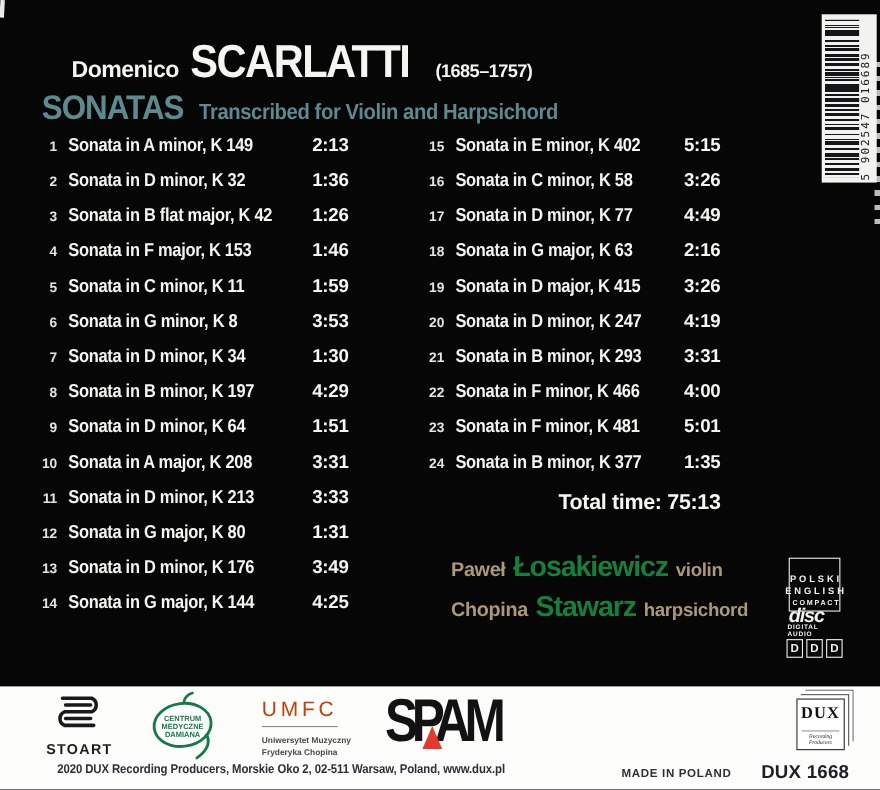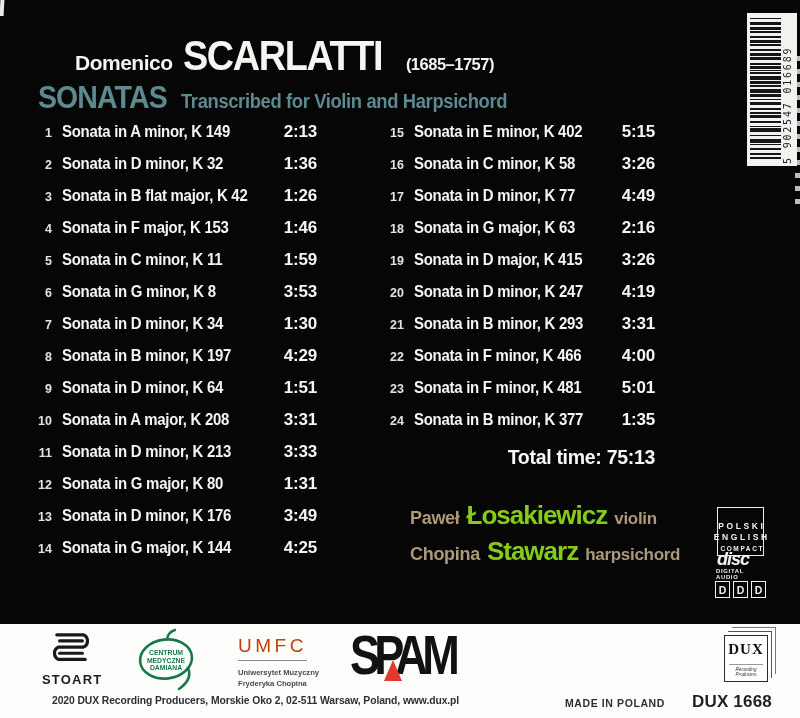--- a/index.html
+++ b/index.html
@@ -7,21 +7,21 @@
   body { font-family:"Liberation Sans", sans-serif; }
   .cover { position:relative; width:800px; height:718px; background:#060606; overflow:hidden; }
 
   
   .sliver { position:absolute; left:0; top:0; width:4px; height:16px; background:#e9e9e9; transform:rotate(3deg); }
   .edge-ticks { position:absolute; right:0; top:56px; width:5px; height:152px;
     background:repeating-linear-gradient(to bottom,#dcdcdc 0 5px,transparent 5px 13px); opacity:.85; }
 
   
   header { position:absolute; left:38px; top:32px; color:#f5f5f2; }
-  .h-line1 { display:flex; align-items:baseline; gap:10px; margin-left:37px; white-space:nowrap; }
+  .h-line1 { display:flex; align-items:baseline; gap:10px; margin-left:27px; white-space:nowrap; }
   .composer-first { font-size:21px; font-weight:bold; letter-spacing:-0.5px; }
   .composer-last  { font-size:42px; font-weight:bold; letter-spacing:-1.5px; display:inline-block; transform:scaleX(0.9); transform-origin:left 70%; }
   .composer-dates { font-size:16.5px; font-weight:bold; letter-spacing:-0.5px; margin-left:-8px; }
   .h-line2 { display:flex; align-items:baseline; gap:9px; margin-top:0px; color:#5d8a8f; white-space:nowrap; }
   .album-title { font-size:31px; font-weight:bold; letter-spacing:-1px; display:inline-block; transform:scaleX(0.92); transform-origin:left 70%; }
   .album-subtitle { font-size:20px; font-weight:bold; letter-spacing:-0.4px; display:inline-block; transform:scaleX(0.92); transform-origin:left 70%; margin-left:-6px; }
 
   
   .tracks { position:absolute; color:#f5f5f2; }
   .tracks-left  { left:30px;  top:122px; width:287px; }
@@ -32,21 +32,21 @@
     white-space:nowrap; display:inline-block; transform:scaleX(0.88); transform-origin:left 60%; }
   .track-time { flex:none; width:44px; text-align:right; font-size:17px; font-weight:bold; letter-spacing:-0.2px; }
 
   .total-time { position:absolute; left:382px; top:446px; width:273px; text-align:right;
     color:#f7f7f4; font-size:19.5px; font-weight:bold; letter-spacing:-0.3px; }
 
   
   .performers { position:absolute; left:410px; top:500px; }
   .performer-line { display:flex; align-items:baseline; gap:7px; height:36px; white-space:nowrap; }
   .p-first { color:#ab9979; font-size:18px; font-weight:bold; letter-spacing:-0.3px; }
-  .p-last  { color:#84cc16; font-size:26px; font-weight:bold; letter-spacing:-1px; }
+  .p-last  { color:#15803d; font-size:26px; font-weight:bold; letter-spacing:-1px; }
   .p-instr { color:#ab9979; font-size:17px; font-weight:bold; letter-spacing:-0.3px; }
 
   
   .lang-box { position:absolute; left:717px; top:507px; width:47px; height:49px; border:1.5px solid #ededea;
     display:flex; flex-direction:column; align-items:center; justify-content:center; }
   .lang-line { color:#f2f2ef; font-size:8.5px; font-weight:bold; letter-spacing:2.6px; text-indent:2.6px; line-height:11px; }
 
   .cd-logo { position:absolute; left:714px; top:545px; width:54px; color:#f2f2ef; }
   .cd-compact { text-align:right; padding-right:4px; font-size:6.5px; font-weight:bold; letter-spacing:1.6px; }
   .cd-disc { font-size:18px; font-weight:bold; font-style:italic; letter-spacing:-1px; line-height:15px; padding-left:3px; }

